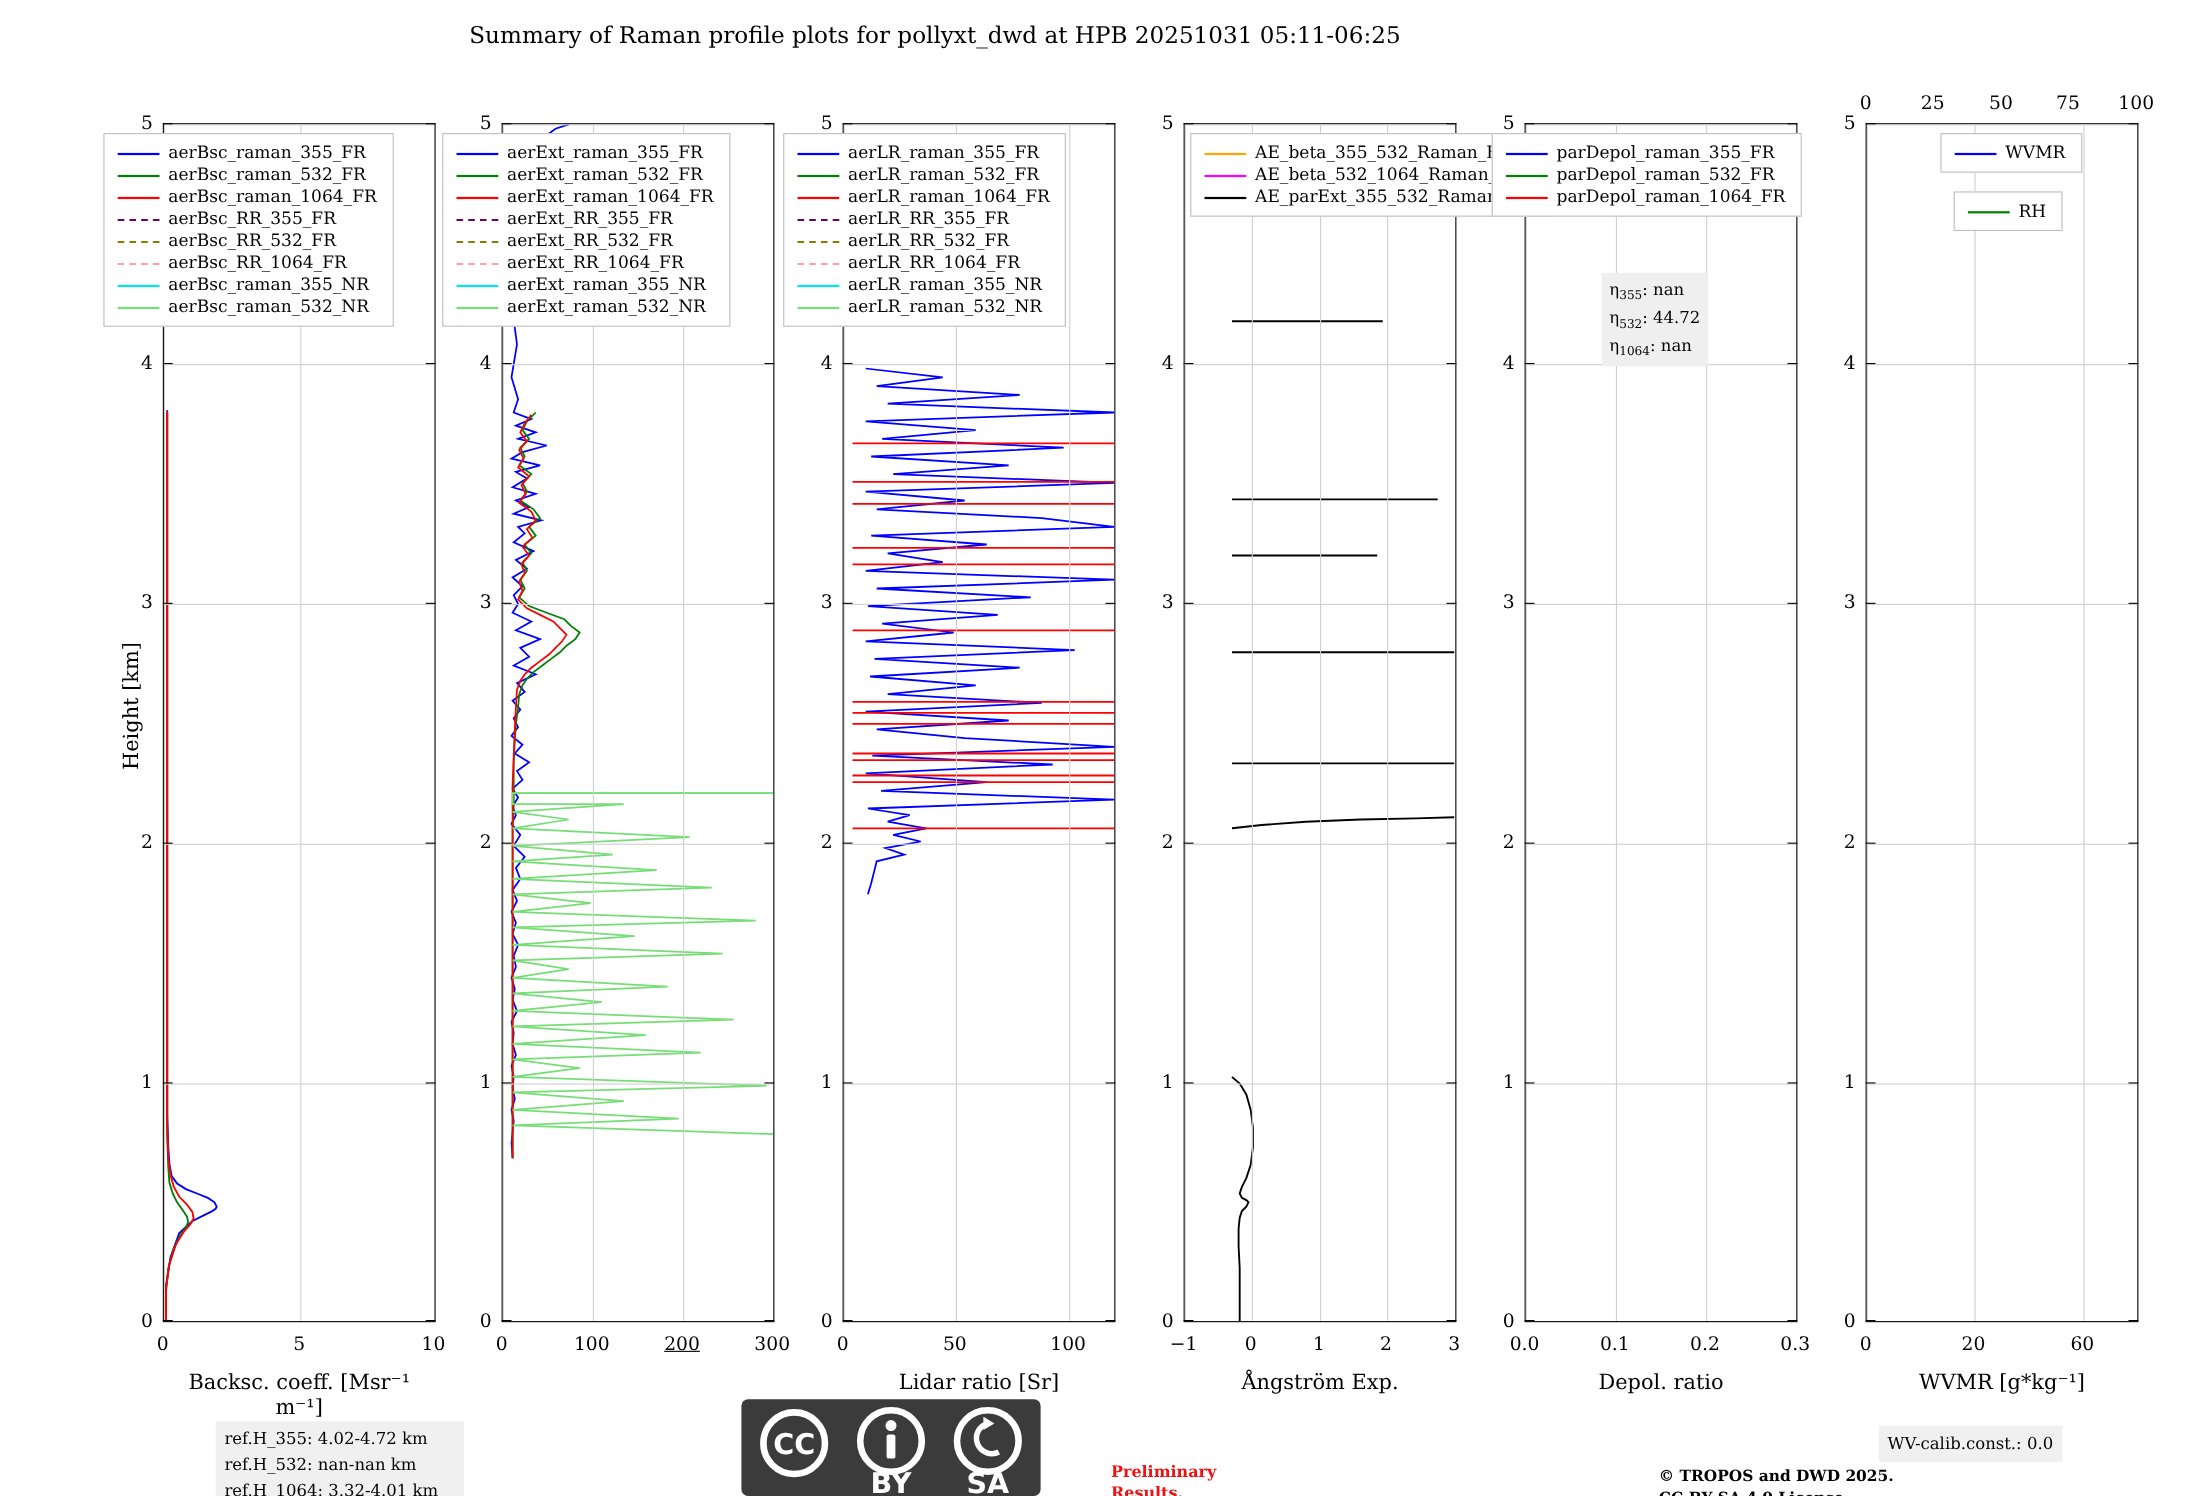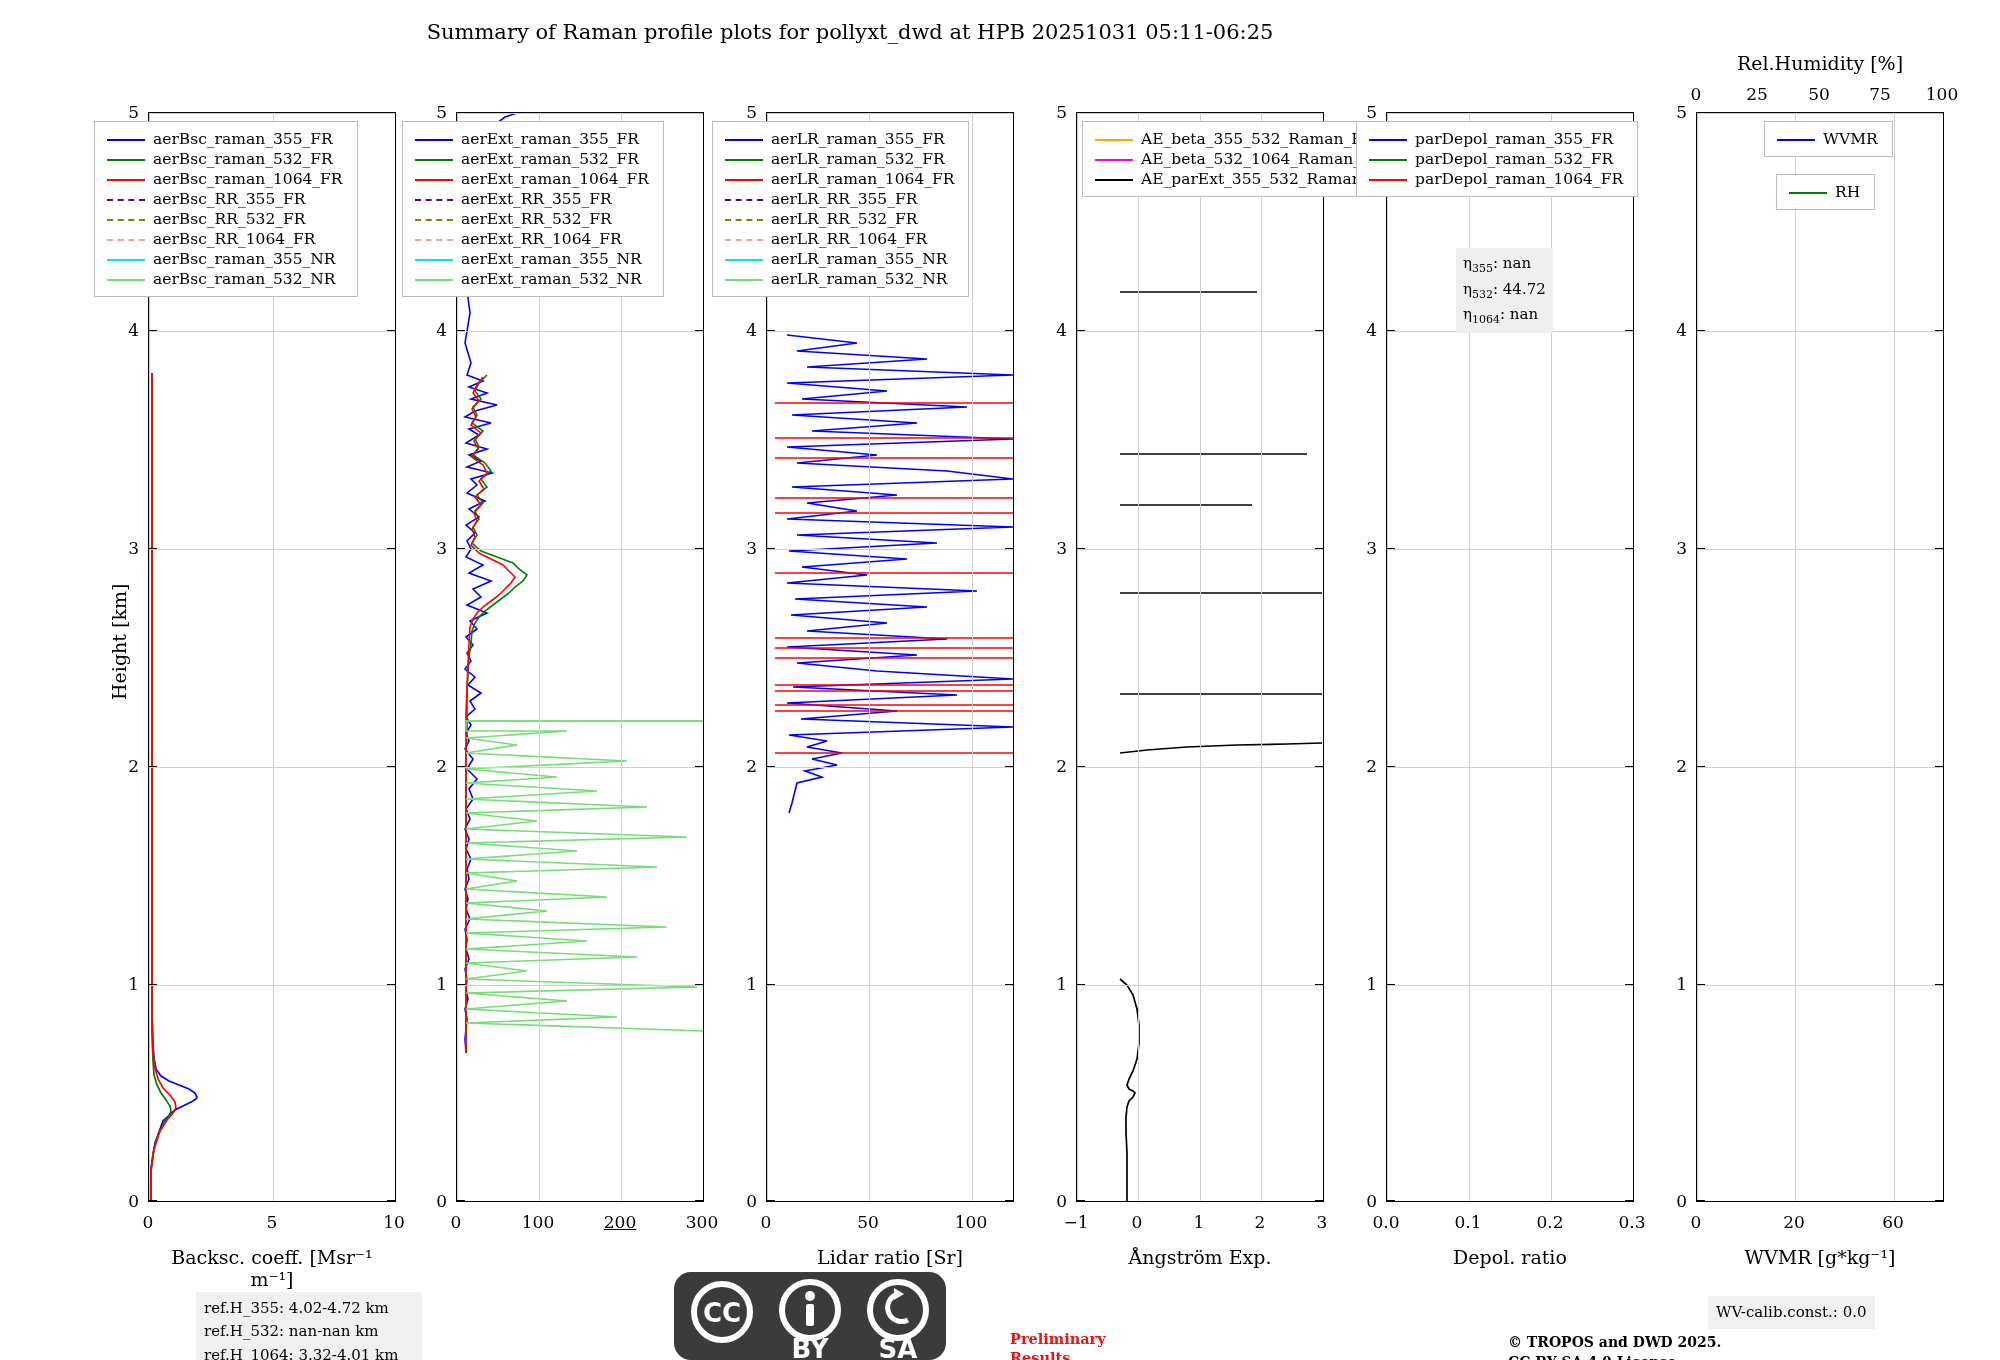--- a/index.html
+++ b/index.html
@@ -459,21 +459,20 @@
     <div class="ytick-mark r" style="top:1088px;"></div>
   <div class="xtick" style="left:0px;">0</div>
   <div class="xtick" style="left:98px;">20</div>
   <div class="xtick" style="left:197px;">60</div>
   <div class="xtick-top" style="left:0px;">0</div>
   <div class="xtick-top" style="left:61px;">25</div>
   <div class="xtick-top" style="left:123px;">50</div>
   <div class="xtick-top" style="left:184px;">75</div>
   <div class="xtick-top" style="left:246px;">100</div>
   <div class="xlabel">WVMR [g*kg⁻¹]</div>
-  <div class="toplabel">Rel.Humidity [%]</div>
   <div class="legend" style="left:68px;top:9px;">
     <table>
       <tbody>
           <tr>
             <td><span class="lsamp" style="border-top-color:#0000ff;"></span></td>
             <td>WVMR</td>
           </tr>
     </tbody>
       </table>
   </div>
@@ -492,21 +491,21 @@
 <div class="footbox" style="left:196px;top:1292px;width:210px;">
   <div>ref.H_355: 4.02-4.72 km</div>
   <div>ref.H_532: nan-nan km</div>
   <div>ref.H_1064: 3.32-4.01 km</div>
 </div>
 
 <div class="footbox" style="left:1708px;top:1296px;">
   <div>WV-calib.const.: 0.0</div>
 </div>
 
-<div class="ccbox" style="left:674px;top:1272px;width:272px;height:88px;border-radius:17px;">
+<div class="ccbox" style="left:674px;top:1272px;width:272px;height:88px;">
   <svg width="272" height="88" viewBox="0 0 272 88">
     <circle cx="48" cy="40" r="28" fill="none" stroke="#fff" stroke-width="6"></circle>
     <text class="cclab" x="48" y="50" text-anchor="middle" font-size="28">CC</text>
     <circle cx="136" cy="38" r="28" fill="none" stroke="#fff" stroke-width="6"></circle>
     <circle cx="136" cy="24" r="5" class="ccsym"></circle>
     <rect x="132" y="32" width="8" height="22" rx="2" class="ccsym"></rect>
     <circle cx="224" cy="38" r="28" fill="none" stroke="#fff" stroke-width="6"></circle>
     <path d="M224,22 A14,14 0 1,0 234,48" fill="none" stroke="#fff" stroke-width="5"></path>
     <polygon points="220,16 230,22 220,28" class="ccsym"></polygon>
   </svg>

